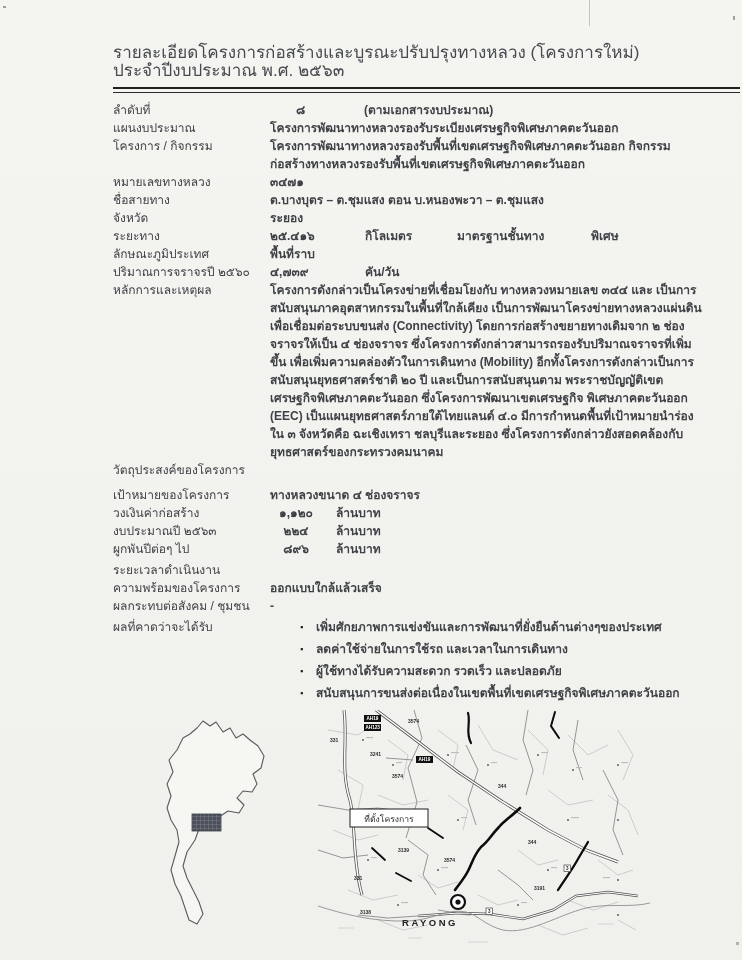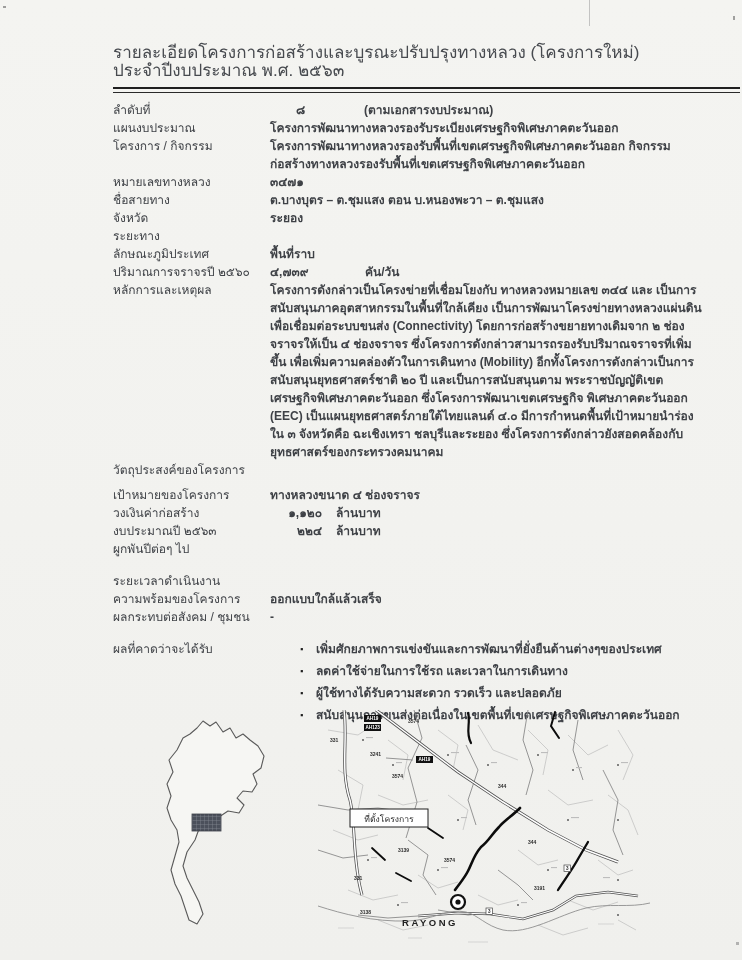--- a/index.html
+++ b/index.html
@@ -24,27 +24,27 @@
   .hdr-line{font-size:17px;line-height:18px;color:#474a4f;}
   .rule-wrap{margin-top:7px;margin-right:2px;}
   .rule-a{height:2.4px;background:#1f1f1f;}
   .rule-b{height:1.1px;background:#2a2a2a;margin-top:2.4px;}
 
   
   .fields{position:absolute;left:113px;top:101px;width:616px;font-size:12px;line-height:18px;}
   .row{display:grid;grid-template-columns:157px 1fr;}
   .lbl{color:#3e4146;}
   .val{max-width:434px;color:#3e4146;font-weight:bold;}
-  .g3{margin-top:14px}.g4{}.g7{margin-top:7px}
+  .g3{margin-top:3px}.g4{}.g7{margin-top:7px}
   .seq{display:inline-block;width:94px;padding-left:26px;box-sizing:border-box;}
   .note{}
   .dist{display:inline-block;width:95px;}
   .distunit{display:inline-block;width:92px;}
   .std{display:inline-block;width:134px;}
-  .num{display:inline-block;width:52px;text-align:right;}
+  .num{display:inline-block;width:52px;text-align:center;}
   .unit{margin-left:14px;}
   ul.benefits{list-style:none;margin:0;padding:0 0 0 30px;}
   ul.benefits li{margin:0 0 3.5px 0;line-height:18.5px;}
   ul.benefits .bmark{display:inline-block;width:16px;font-size:9px;vertical-align:1px;color:#1c1c1c;}
 
   
   .maps{position:absolute;left:0;top:708px;width:660px;height:252px;}
   .thmap{position:absolute;left:140px;top:4px;}
   .roadmap{position:absolute;left:318px;top:2px;}
   svg text{font-family:"Liberation Sans","DejaVu Sans",sans-serif;}
@@ -102,20 +102,23 @@
       <div class="val">ต.บางบุตร – ต.ชุมแสง ตอน บ.หนองพะวา – ต.ชุมแสง</div>
     </div>
 
     <div class="row">
       <div class="lbl">จังหวัด</div>
       <div class="val">ระยอง</div>
     </div>
 
     <div class="row">
       <div class="lbl">ระยะทาง</div>
+      <div class="val">
+        <span class="dist">๒๕.๔๑๖</span><span class="distunit">กิโลเมตร</span><span class="std">มาตรฐานชั้นทาง</span><span>พิเศษ</span>
+      </div>
     </div>
 
     <div class="row">
       <div class="lbl">ลักษณะภูมิประเทศ</div>
       <div class="val">พื้นที่ราบ</div>
     </div>
 
     <div class="row">
       <div class="lbl">ปริมาณการจราจรปี ๒๕๖๐</div>
       <div class="val">
@@ -146,20 +149,23 @@
 
     <div class="row">
       <div class="lbl">งบประมาณปี ๒๕๖๓</div>
       <div class="val">
         <span class="num">๒๒๔</span><span class="unit">ล้านบาท</span>
       </div>
     </div>
 
     <div class="row">
       <div class="lbl">ผูกพันปีต่อๆ ไป</div>
+      <div class="val">
+        <span class="num">๘๙๖</span><span class="unit">ล้านบาท</span>
+      </div>
     </div>
 
     <div class="row g3">
       <div class="lbl">ระยะเวลาดำเนินงาน</div>
     </div>
 
     <div class="row">
       <div class="lbl">ความพร้อมของโครงการ</div>
       <div class="val">ออกแบบใกล้แล้วเสร็จ</div>
     </div>

